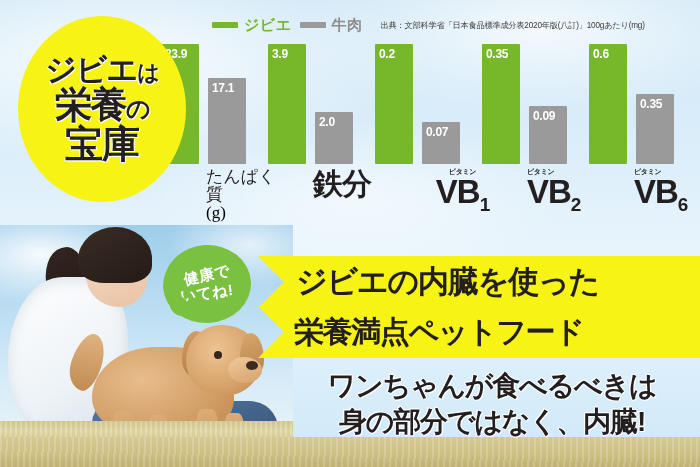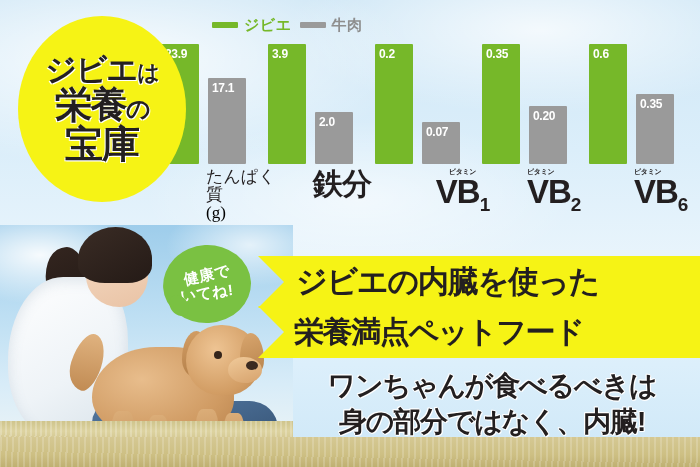--- a/index.html
+++ b/index.html
@@ -266,20 +266,21 @@
 
     <div class="legend">
       <div class="lg-item">
         <span class="lg-swatch" id="sw1" style="background: rgb(118, 184, 41);"></span>
         <span class="lg-label lg-green">ジビエ</span>
       </div>
       <div class="lg-item">
         <span class="lg-swatch" id="sw2" style="background: rgb(154, 154, 154);"></span>
         <span class="lg-label lg-gray">牛肉</span>
       </div>
+      <span class="source">出典：文部科学省「日本食品標準成分表2020年版(八訂)」100gあたり(mg)</span>
     </div>
 
     <div class="groups" id="bar-groups">
         <div class="grp">
           <div class="bar bar-green" style="height: 120px; background: rgb(118, 184, 41);">
             <span class="bar-val">23.9</span>
           </div>
           <div class="bar bar-gray" style="height: 86px; background: rgb(154, 154, 154);">
             <span class="bar-val">17.1</span>
           </div>
@@ -298,21 +299,21 @@
           </div>
           <div class="bar bar-gray" style="height: 42px; background: rgb(154, 154, 154);">
             <span class="bar-val">0.07</span>
           </div>
         </div>
         <div class="grp">
           <div class="bar bar-green" style="height: 120px; background: rgb(118, 184, 41);">
             <span class="bar-val">0.35</span>
           </div>
           <div class="bar bar-gray" style="height: 58px; background: rgb(154, 154, 154);">
-            <span class="bar-val">0.20</span>
+            <span class="bar-val">0.09</span>
           </div>
         </div>
         <div class="grp">
           <div class="bar bar-green" style="height: 120px; background: rgb(118, 184, 41);">
             <span class="bar-val">0.6</span>
           </div>
           <div class="bar bar-gray" style="height: 70px; background: rgb(154, 154, 154);">
             <span class="bar-val">0.35</span>
           </div>
         </div>

